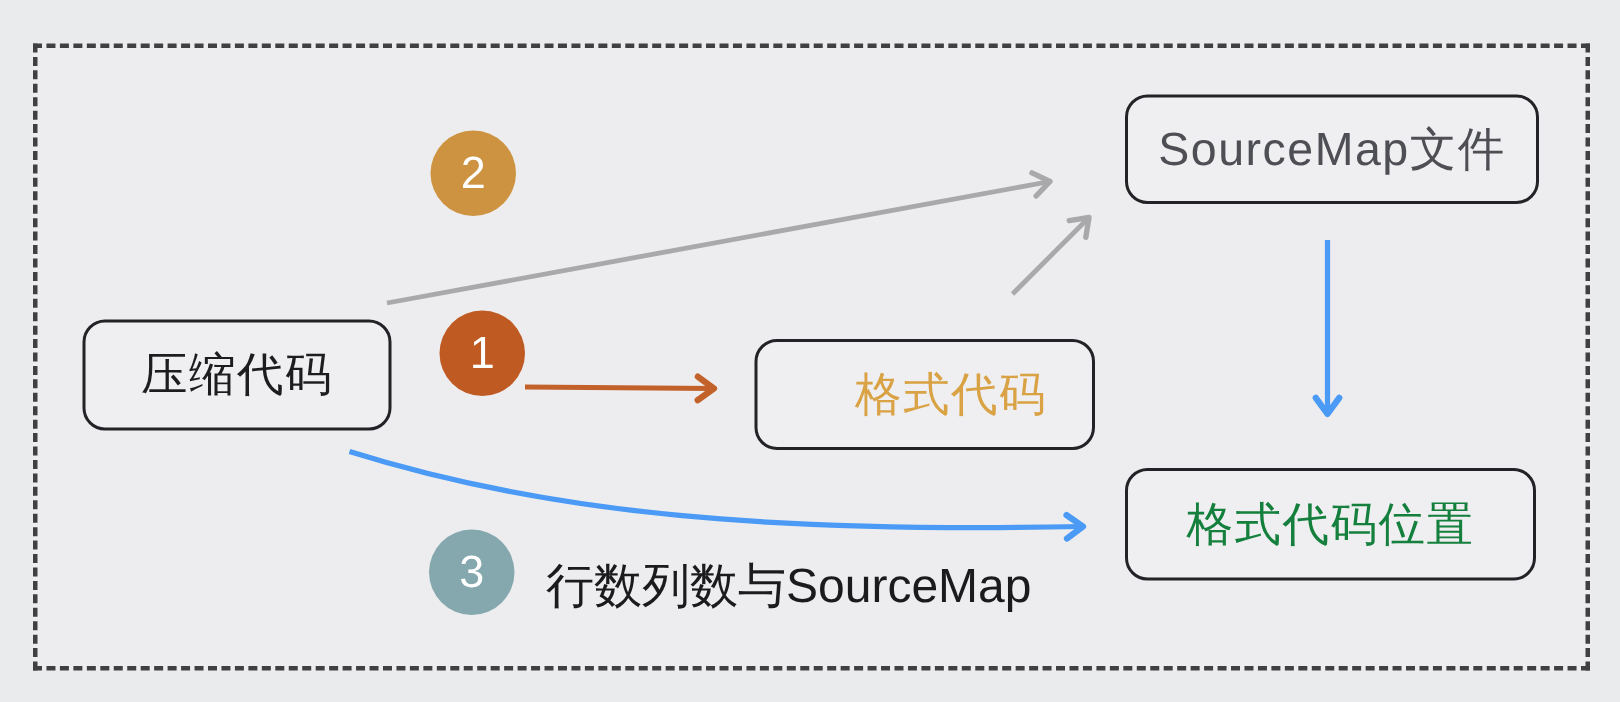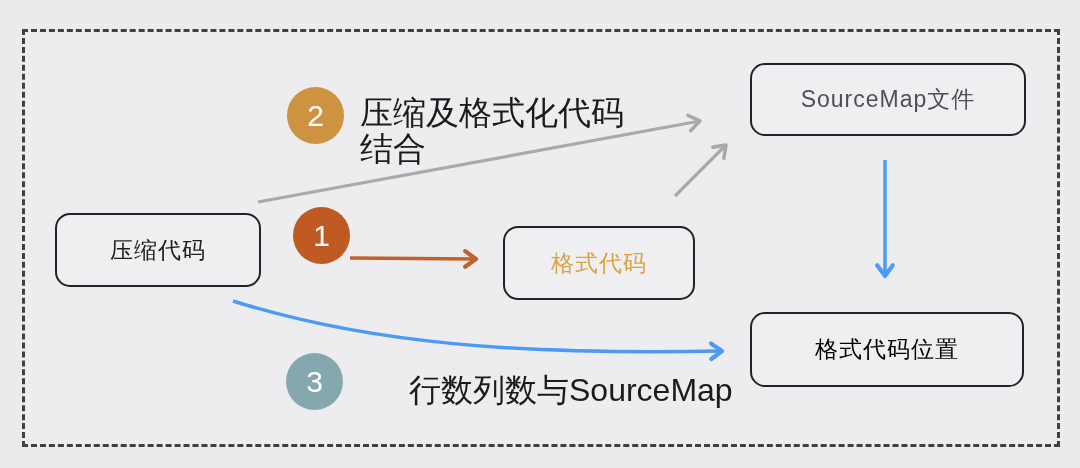--- a/index.html
+++ b/index.html
@@ -25,28 +25,28 @@
     background: #ededef;
   }
   .node {
     position: absolute;
     display: flex;
     align-items: center;
     justify-content: center;
     border: 2.5px solid #232327;
     border-radius: 15px;
     background: #efeff1;
-    font-size: 23px;
+    font-size: 31px;
     letter-spacing: 1px;
     white-space: nowrap;
     z-index: 3;
   }
   .node-compressed { left: 55px;  top: 213px; width: 202px; height: 70px; }
   .node-sourcemap  { left: 750px; top: 63px;  width: 272px; height: 69px; }
-  .node-formatted  { left: 503px; top: 226px; width: 188px; height: 70px; }
+  .node-formatted  { left: 503px; top: 226px; width: 188px; height: 70px; padding-left: 35px; }
   .node-position   { left: 750px; top: 312px; width: 270px; height: 71px; }
 
   .step-circle {
     position: absolute;
     width: 57px;
     height: 57px;
     border-radius: 50%;
     display: flex;
     align-items: center;
     justify-content: center;
@@ -113,36 +113,32 @@
 
   <div class="node node-sourcemap">
     <span style="color: rgb(78, 78, 85);">SourceMap文件</span>
   </div>
 
   <div class="node node-formatted">
     <span style="color: rgb(217, 162, 68);">格式代码</span>
   </div>
 
   <div class="node node-position">
-    <span style="color: #000000;">格式代码位置</span>
+    <span style="color: #15803d;">格式代码位置</span>
   </div>
 
   <div class="step-circle circle-1" style="background-color: rgb(191, 90, 34);">
     <span style="color: rgb(255, 255, 255);">1</span>
   </div>
 
   <div class="step-circle circle-2" style="background-color: rgb(205, 147, 64);">
     <span style="color: rgb(255, 255, 255);">2</span>
   </div>
 
   <div class="step-circle circle-3" style="background-color: rgb(132, 168, 174);">
     <span style="color: rgb(255, 255, 255);">3</span>
   </div>
 
-  <div class="step-label label-2" style="color: rgb(27, 27, 30);">
-    <div>压缩及格式化代码</div>
-    <div>结合</div>
-  </div>
 
 
-  <div class="step-label label-3" style="color: rgb(27, 27, 30); margin-left: 45px;">行数列数与SourceMap</div>
+  <div class="step-label label-3" style="color: rgb(27, 27, 30);">行数列数与SourceMap</div>
 
 </div>
 
 </body></html>

